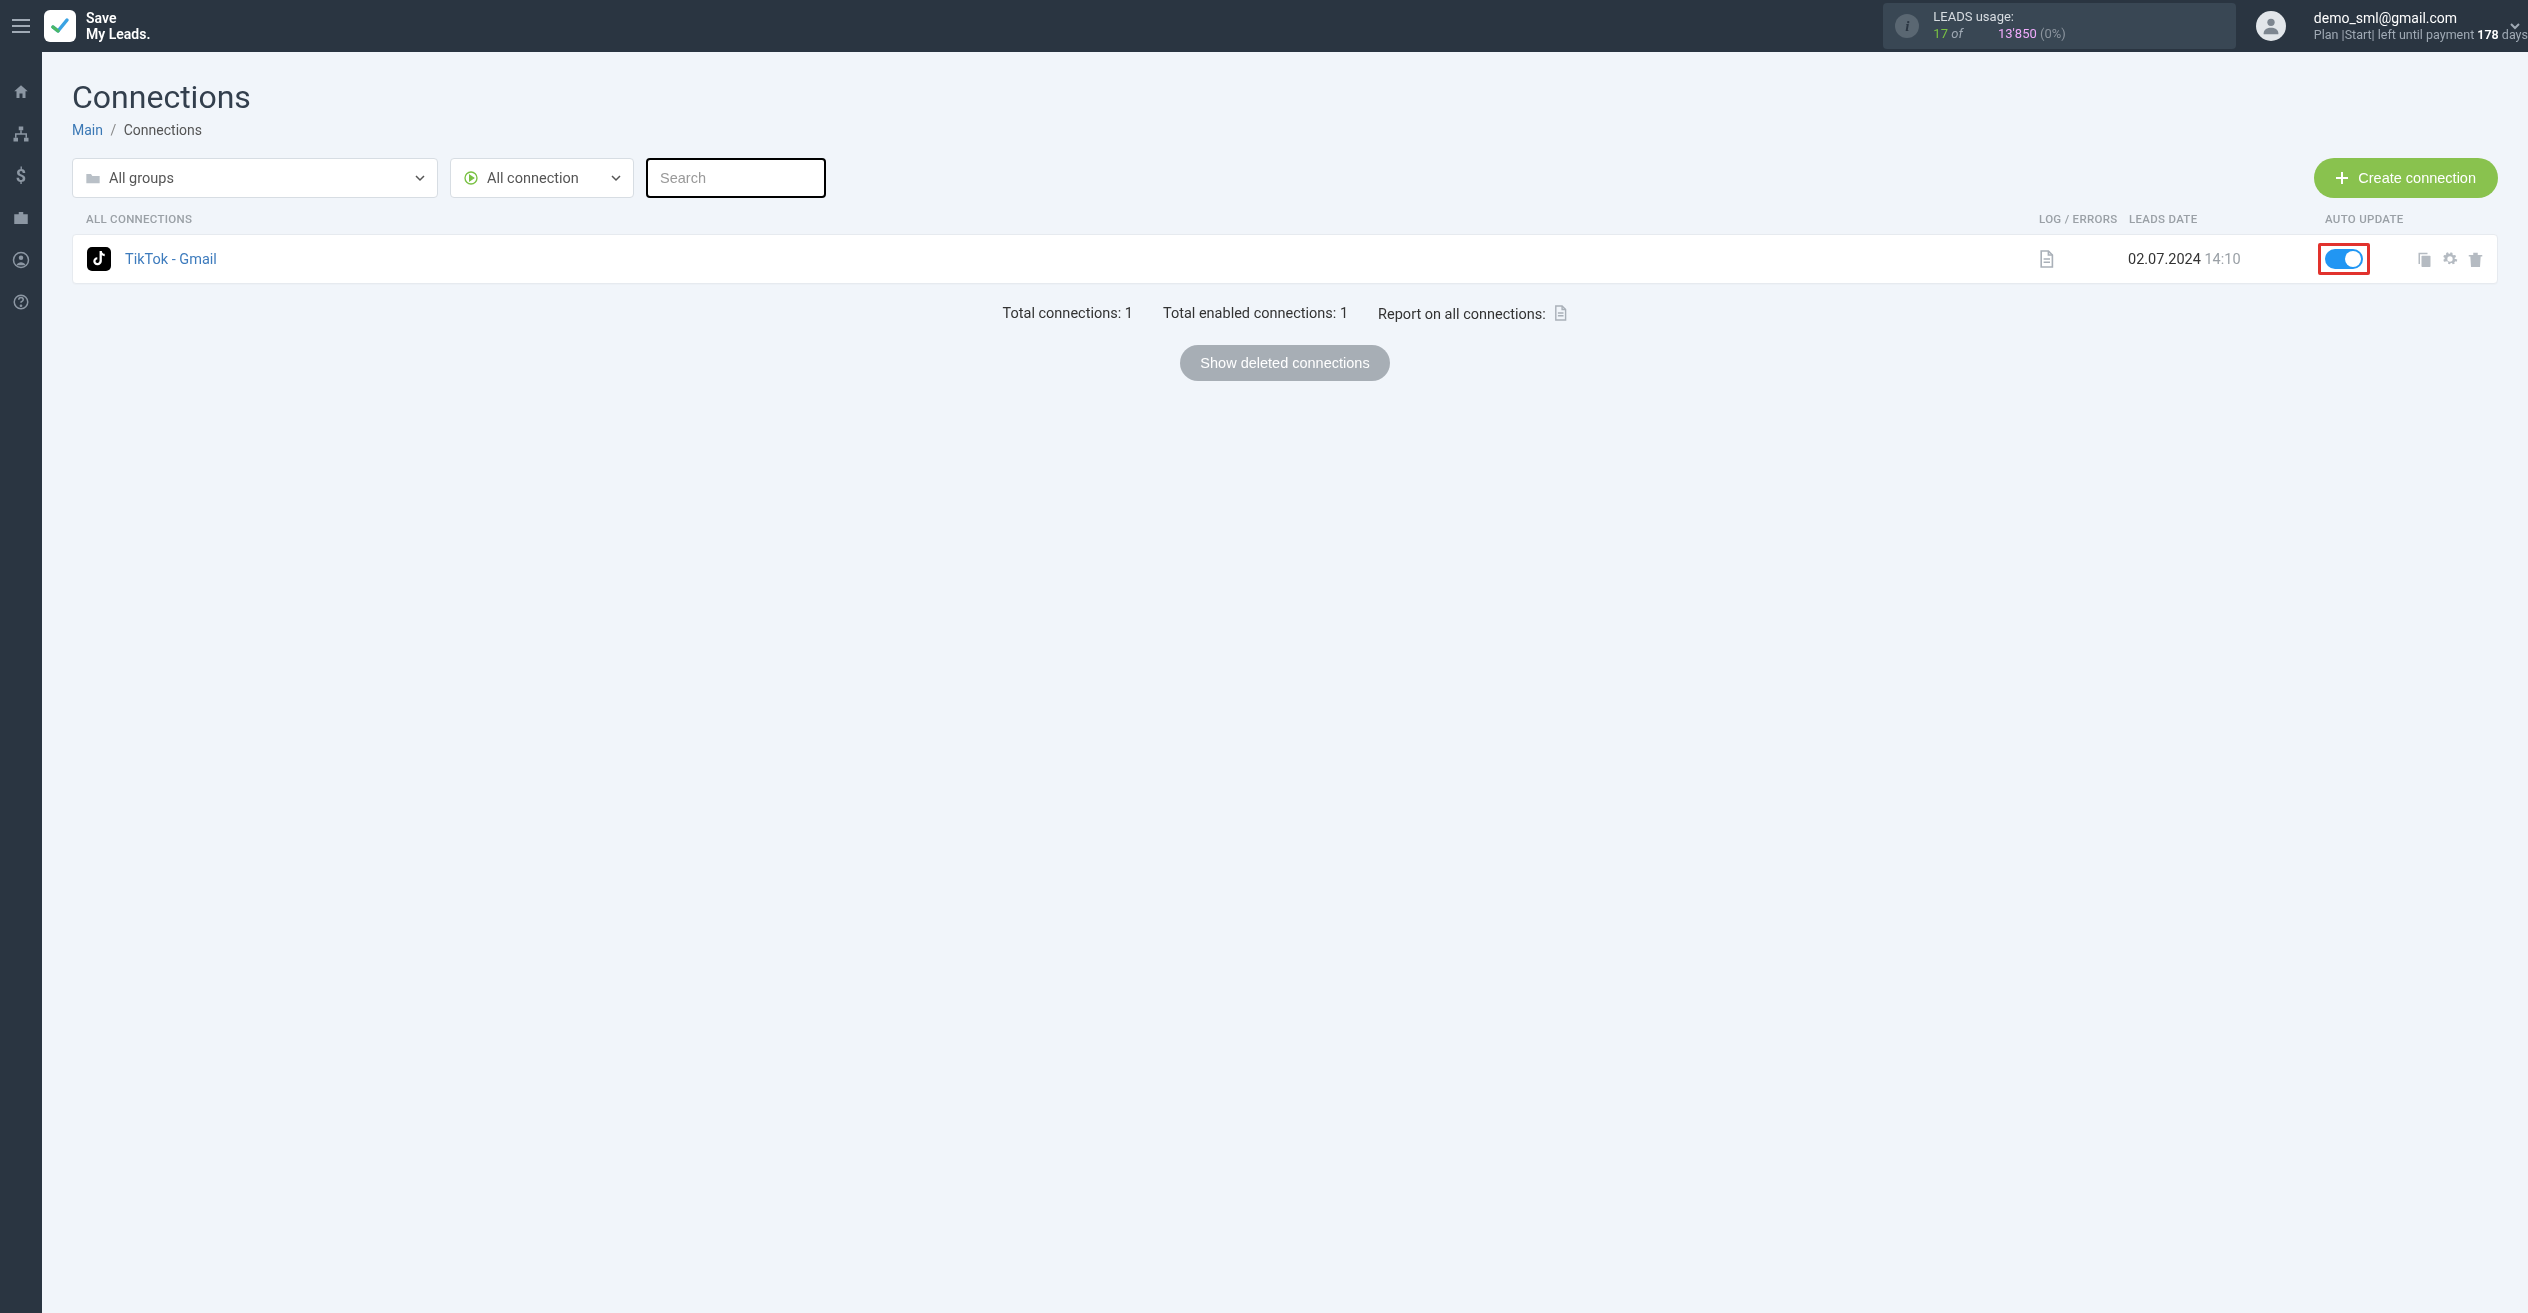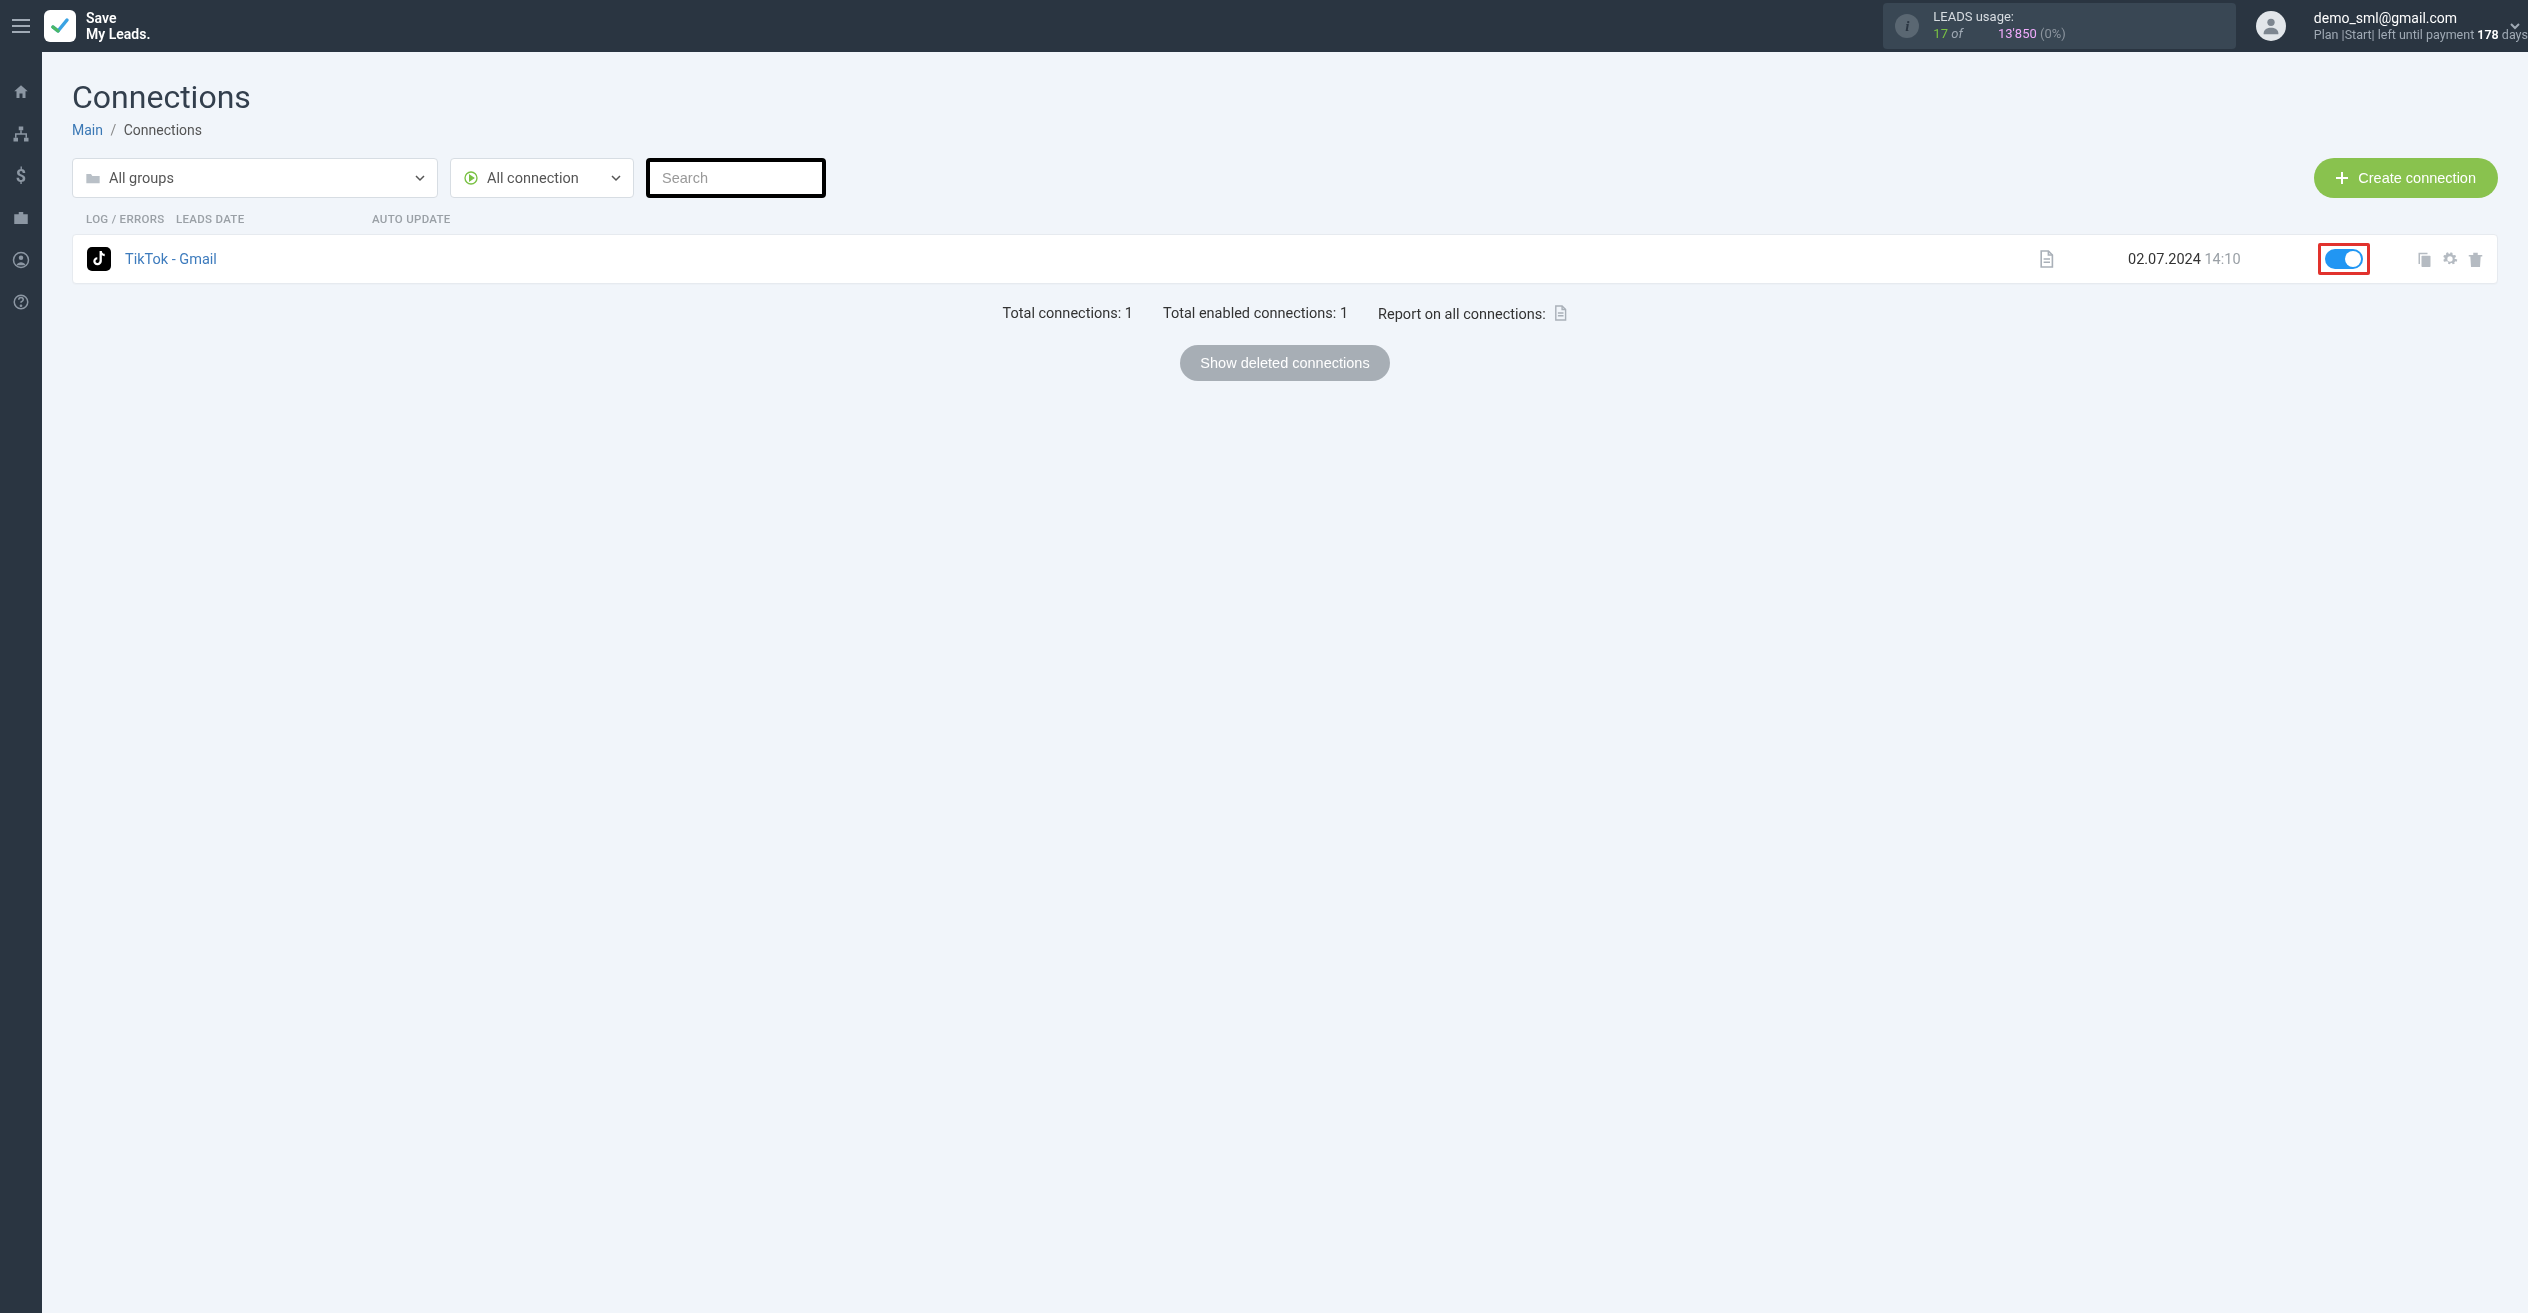--- a/index.html
+++ b/index.html
@@ -40,21 +40,21 @@
 .breadcrumb .sep { color: #888; margin: 0 4px; }
 
 .toolbar { display: flex; gap: 12px; align-items: center; margin-bottom: 14px; }
 .sel { position: relative; background: #fff; border: 1px solid #d7dde3; border-radius: 4px; height: 40px; display: flex; align-items: center; padding: 0 36px 0 12px; font-size: 14.5px; color: #555; cursor: pointer; }
 .sel .chev { position: absolute; right: 10px; color: #555; pointer-events: none; }
 .sel.groups { width: 366px; }
 .sel.status { width: 184px; }
 .sel .folder-ico { color: #b9c0c7; margin-right: 8px; }
 .sel .play-ico { color: #79c143; margin-right: 8px; }
 .search { width: 180px; }
-.search input { width: 100%; height: 40px; border: 4px solid #000000; border-radius: 4px; padding: 0 12px; font-size: 14.5px; color: #555; outline: none; }
+.search input { width: 100%; height: 40px; border: 2px solid #000000; border-radius: 4px; padding: 0 12px; font-size: 14.5px; color: #555; outline: none; }
 .search input::placeholder { color: #999; }
 .btn-create { margin-left: auto; background: #89c24e; color: #fff; border: none; border-radius: 20px; height: 40px; padding: 0 22px; font-size: 14.5px; display: flex; align-items: center; gap: 10px; cursor: pointer; }
 
 
 .thead { display: flex; align-items: center; padding: 0 14px; font-size: 11.5px; color: #9aa0a6; letter-spacing: 0.3px; margin-bottom: 8px; font-weight: 500;}
 .th-name { flex: 1; }
 .th-log { width: 90px; text-align: left; }
 .th-date { width: 190px; text-align: left; }
 .th-auto { width: 165px; text-align: left; padding-left: 6px; }
 
@@ -204,20 +204,21 @@
     </div>
     <button class="btn-create">
       <svg width="12" height="12" viewBox="0 0 12 12">
           <path d="M6 0v12M0 6h12" stroke="#fff" stroke-width="2"></path>
         </svg>
       <span>Create connection</span>
     </button>
   </div>
 
   <div class="thead">
+    <div class="th-name">ALL CONNECTIONS</div>
     <div class="th-log">LOG / ERRORS</div>
     <div class="th-date">LEADS DATE</div>
     <div class="th-auto">AUTO UPDATE</div>
   </div>
 
   <div class="row">
     <div class="app-ico">
       <svg width="14" height="16" viewBox="0 0 24 28">
           <path d="M13 0h4c0 3 2 5 5 5v4c-2 0-4-1-5-2v10c0 5-4 8-8 8s-7-3-7-7 3-7 7-7v4c-2 0-3 1-3 3s1 3 3 3 4-2 4-5V0z" fill="#fff"></path>
         </svg>

